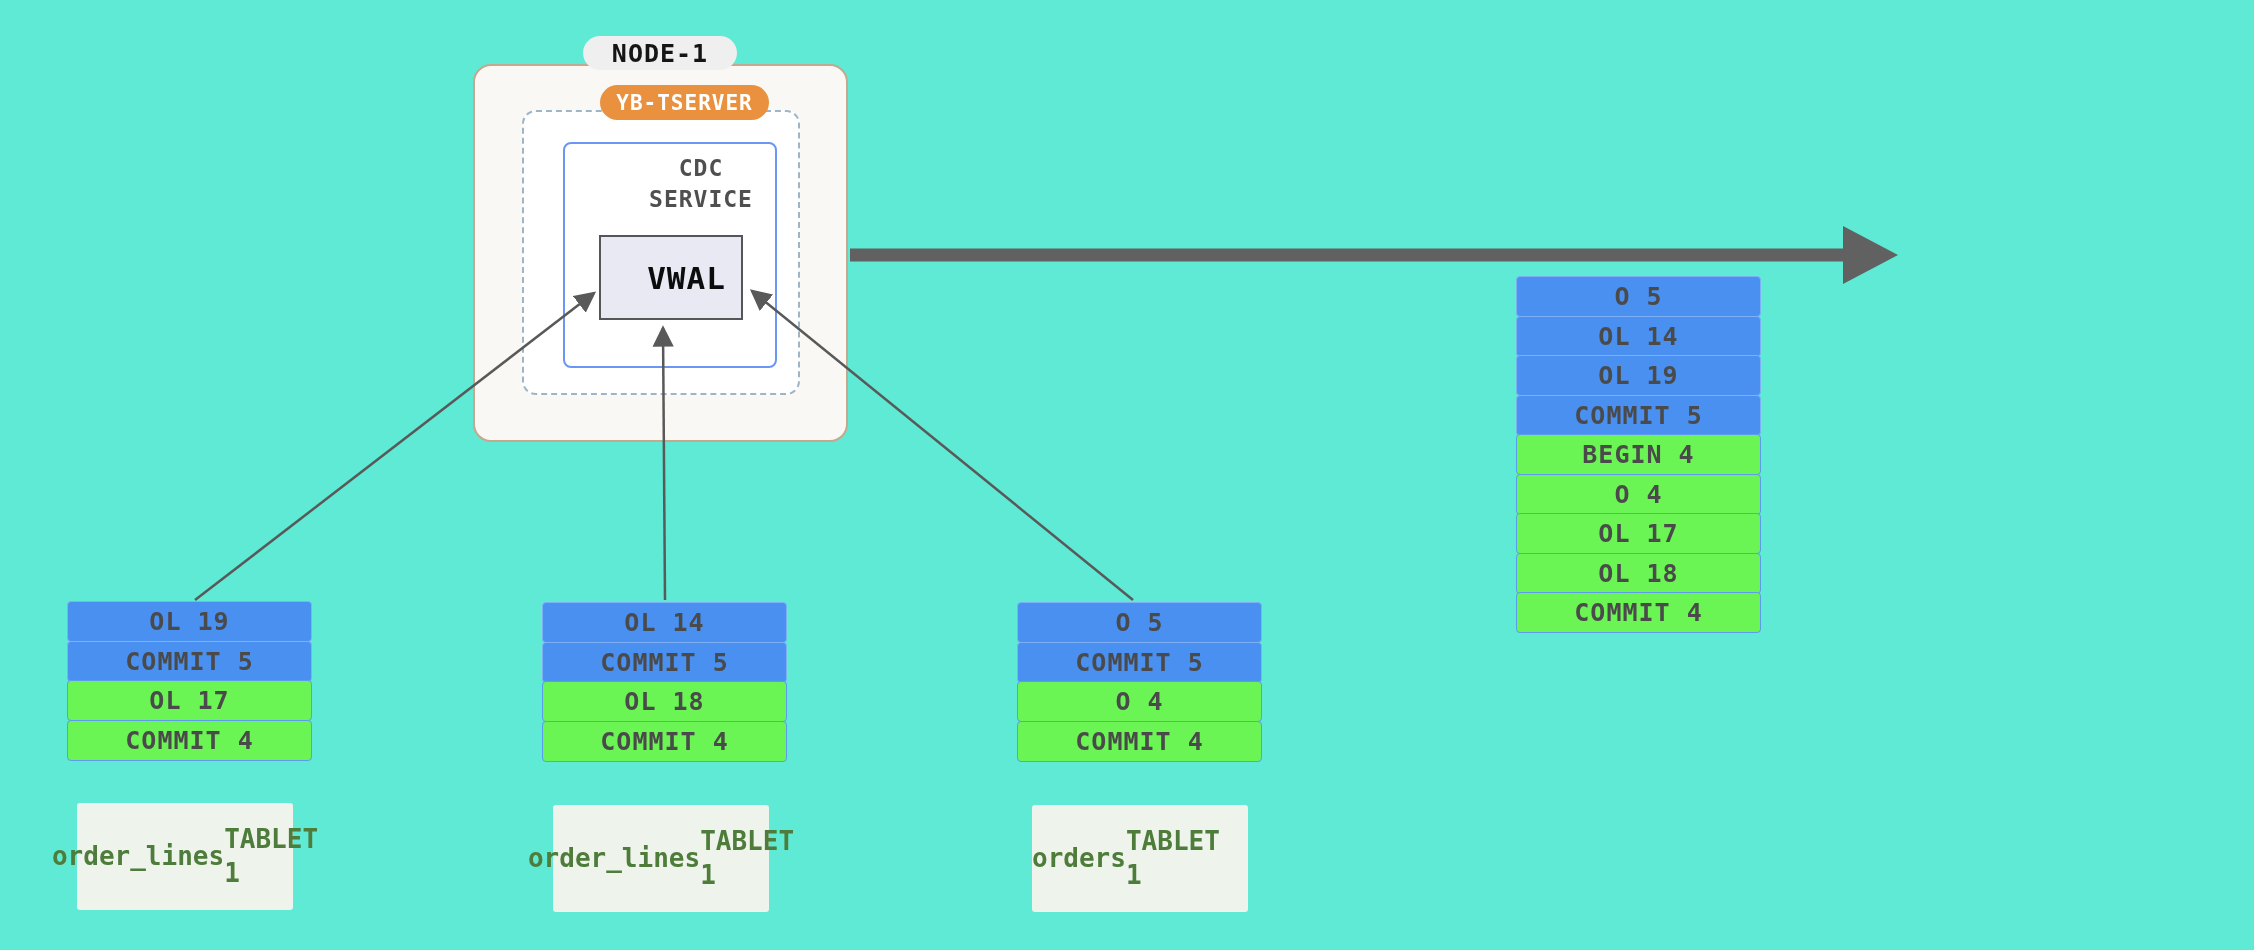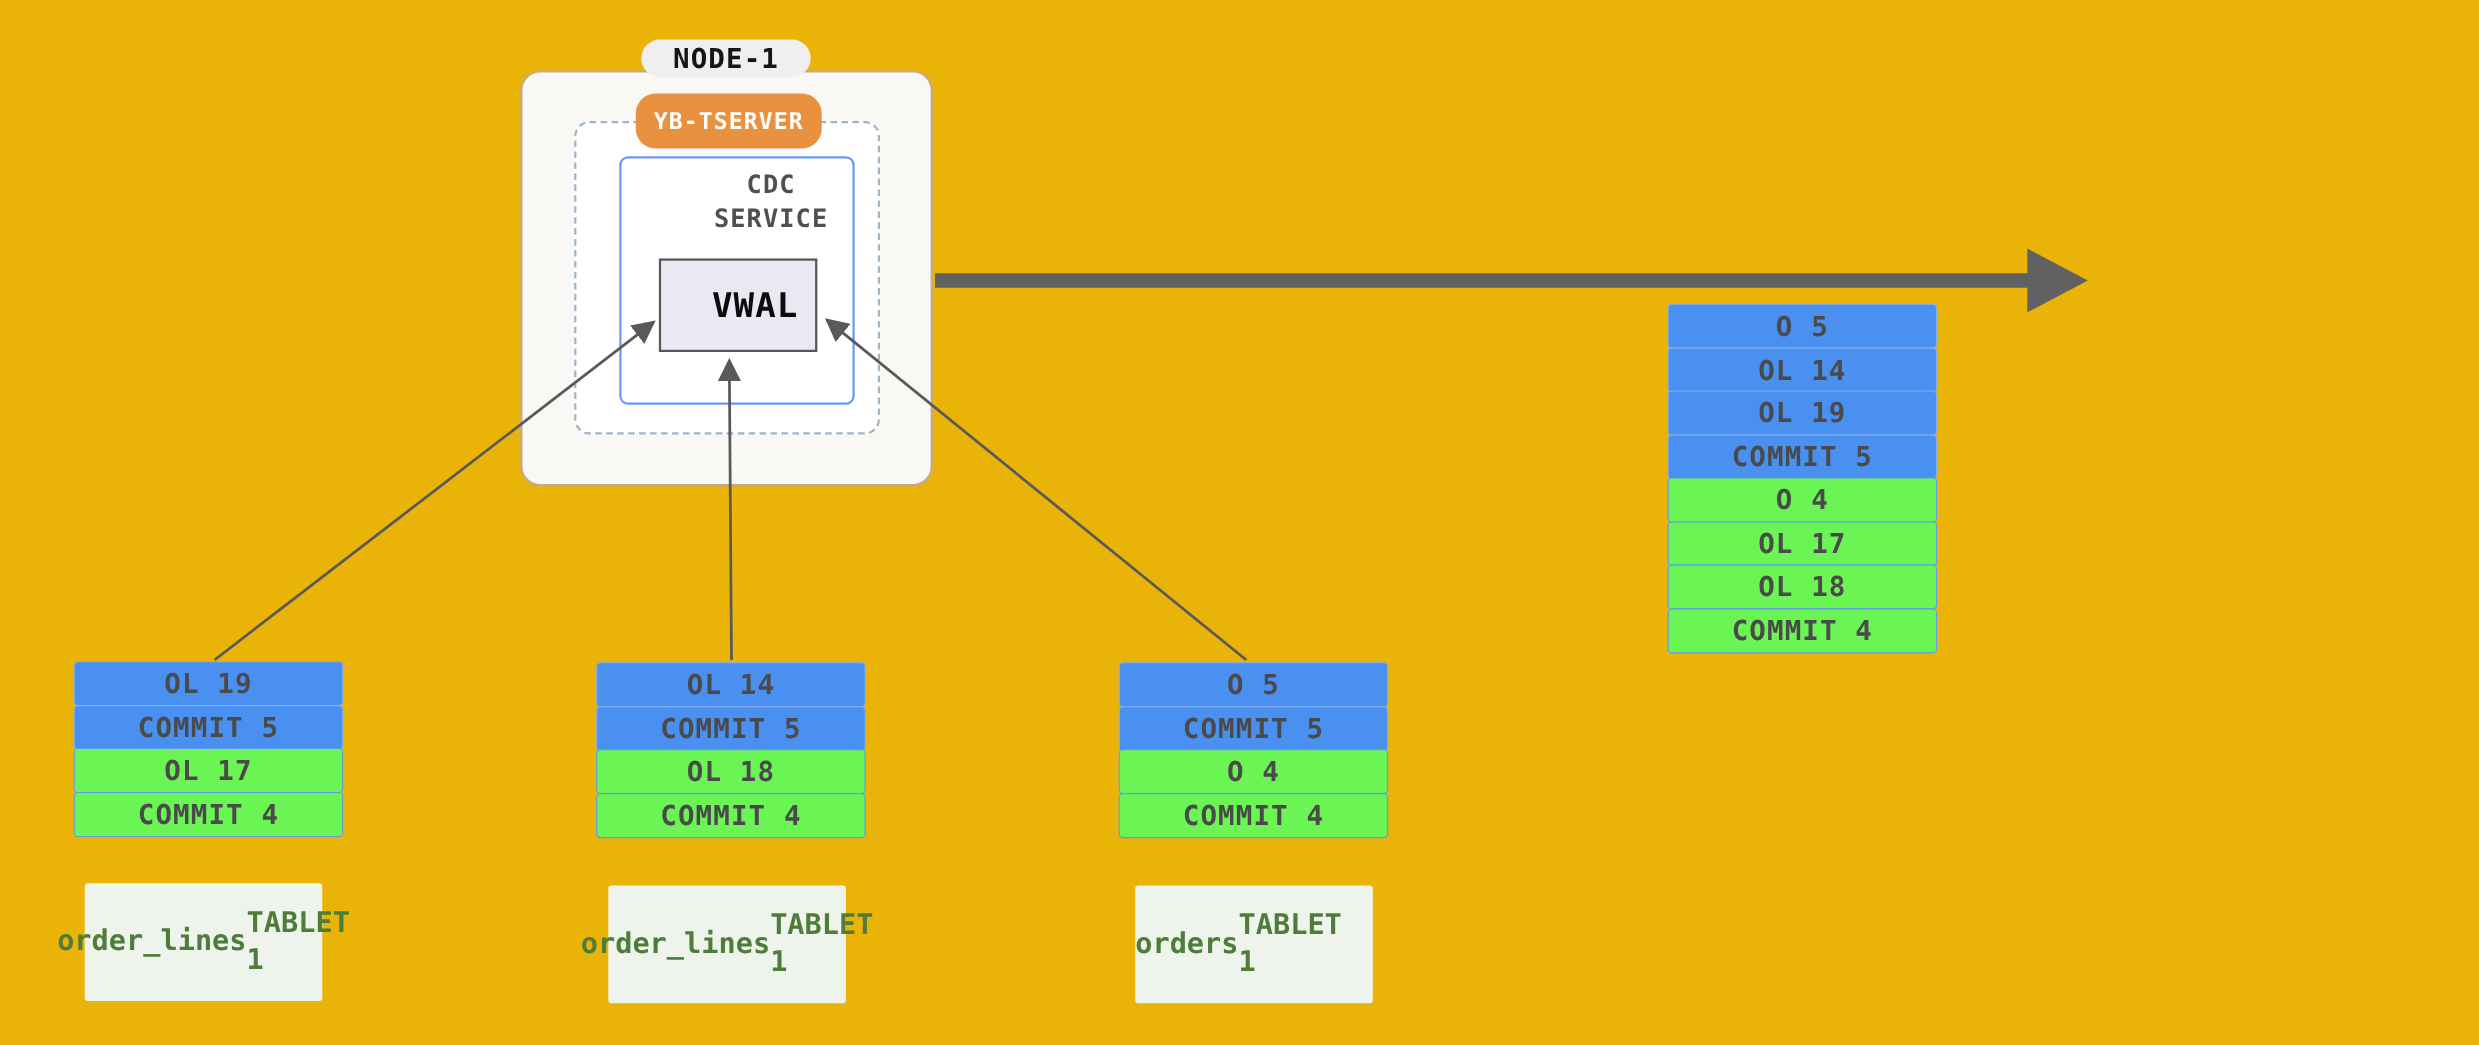--- a/index.html
+++ b/index.html
@@ -1,38 +1,38 @@
 <!DOCTYPE html>
 <html><head>
 <meta charset="utf-8">
 <style>
   * { margin:0; padding:0; box-sizing:border-box; }
   html,body { background:#ffffff; }
   .canvas {
     position:relative; width:2254px; height:950px; overflow:hidden;
-    background:#eab308;
+    background:#5eead4;
     font-family:"DejaVu Sans Mono","Liberation Mono",monospace;
   }
   
   .outer-box {
     position:absolute; left:473px; top:64px; width:375px; height:378px;
     background:#faf8f4; border:2.5px solid #c2a98f; border-radius:18px;
   }
   .node-pill {
     position:absolute; left:583px; top:36px; width:154px; height:34px;
     background:#efefef; border-radius:17px;
     display:flex; align-items:center; justify-content:center;
     font-size:25px; font-weight:bold; color:#151515; letter-spacing:1px;
   }
   .dashed-box {
     position:absolute; left:522px; top:110px; width:278px; height:285px;
     background:#ffffff; border:2.5px dashed #9eb4c7; border-radius:14px;
   }
   .tserver-pill {
-    position:absolute; left:578px; top:85px; width:169px; height:50px;
+    position:absolute; left:600px; top:85px; width:169px; height:35px;
     background:#e9913e; border-radius:18px;
     display:flex; align-items:center; justify-content:center;
     color:#ffffff; font-size:21px; font-weight:bold; letter-spacing:1px;
   }
   .cdc-box {
     position:absolute; left:563px; top:142px; width:214px; height:226px;
     background:#ffffff; border:2px solid #6b96f5; border-radius:8px;
   }
   .cdc-title {
     position:absolute; left:563px; top:153px; width:214px;
@@ -85,20 +85,21 @@
   <div class="cdc-title">CDC
 SERVICE</div>
   <div class="vwal-box">VWAL</div>
 
 
   <div class="stack" style="left:1516px; top:276px;">
       <div class="cell blue">O 5</div>
       <div class="cell blue">OL 14</div>
       <div class="cell blue">OL 19</div>
       <div class="cell blue">COMMIT 5</div>
+      <div class="cell green">BEGIN 4</div>
       <div class="cell green">O 4</div>
       <div class="cell green">OL 17</div>
       <div class="cell green">OL 18</div>
       <div class="cell green">COMMIT 4</div>
     </div>
 
   <div class="stack" style="left:67px; top:601px;">
       <div class="cell blue">OL 19</div>
       <div class="cell blue">COMMIT 5</div>
       <div class="cell green">OL 17</div>

